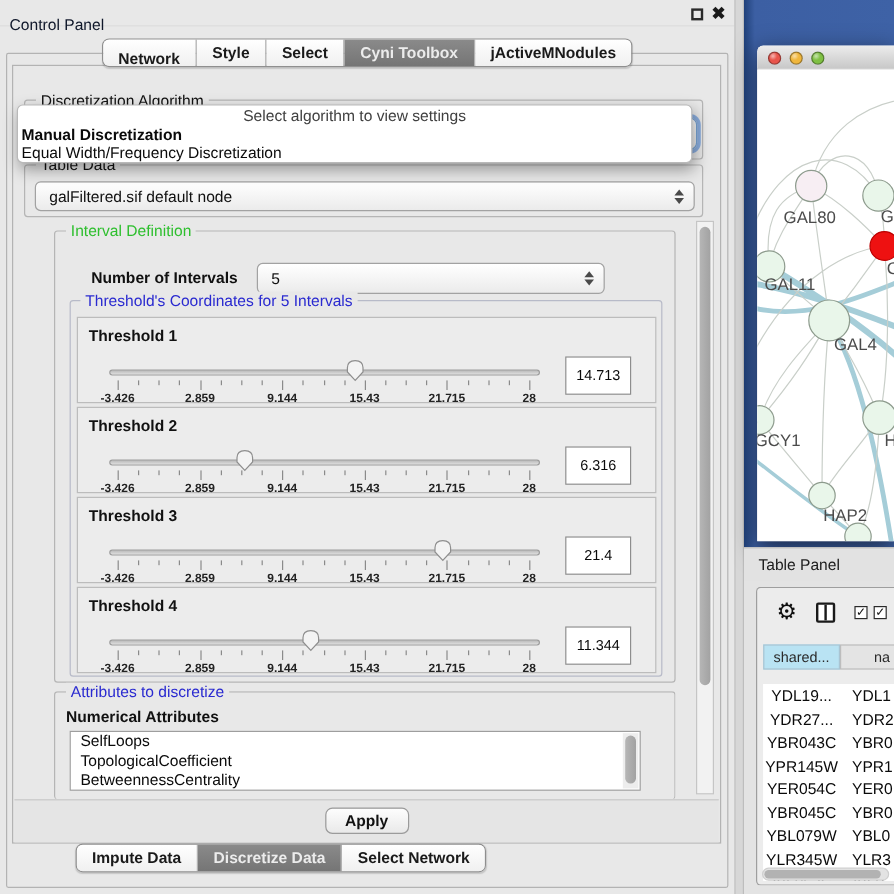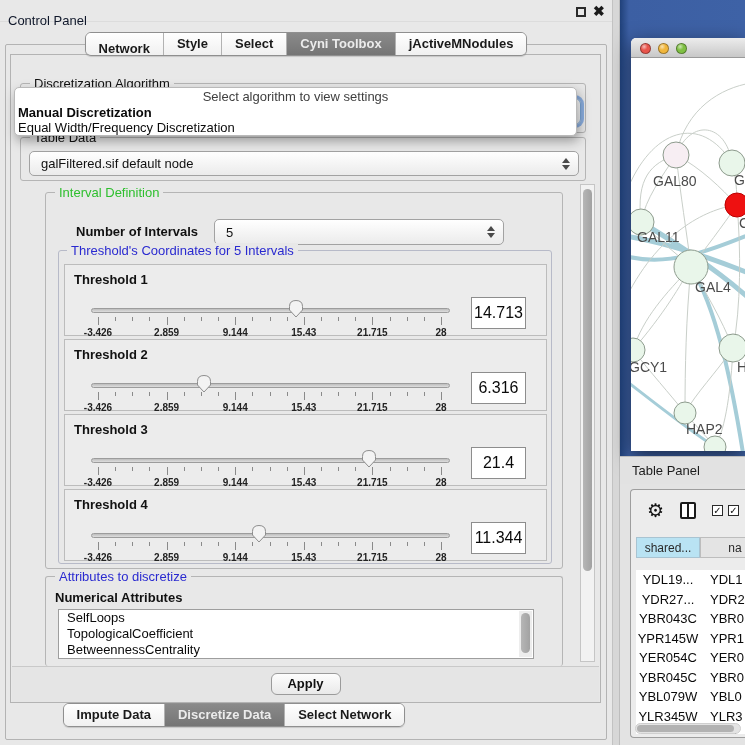--- a/index.html
+++ b/index.html
@@ -62,21 +62,21 @@
   #numint-combo { left:168px; top:26px; width:290px; height:26px; }
   #thr-group { position:absolute; left:12px; top:57px; width:494px; height:314px; border:1px solid #b7bac8; border-radius:3px; }
   #thr-group > .grouptitle { left:8px; }
 
   .thr-panel { position:absolute; left:5px; width:483px; height:72px; background:#ececec; border:1px solid #bcbcbc; }
   .thr-label { position:absolute; left:9px; top:7px; font-size:13px; font-weight:bold; color:#111; }
   .thr-track { position:absolute; left:26px; top:43px; width:359px; height:5px; border:1px solid #9c9c9c; border-radius:3px; background:linear-gradient(#bdbdbd,#dedede); }
   .thr-thumb { position:absolute; top:34px; width:16px; height:19px; }
   .tick { position:absolute; width:1px; background:#8a8a8a; }
   .ticklabel { position:absolute; transform:translateX(-50%); font-size:10px; font-weight:bold; color:#222; white-space:nowrap; }
-  .thr-value { position:absolute; left:406px; top:32px; width:55px; height:32px; background:#fff; border:1px solid #8d8d8d; font-size:16px; color:#0a0a0a; text-align:center; line-height:30px; }
+  .thr-value { position:absolute; left:406px; top:32px; width:55px; height:32px; background:#fff; border:1px solid #8d8d8d; font-size:12px; color:#0a0a0a; text-align:center; line-height:30px; }
 
   
   #attr-group { left:45px; top:576px; width:518px; height:90px; border-bottom:none; }
   #attr-heading { position:absolute; left:9px; top:13px; font-size:13px; font-weight:bold; color:#111; }
   #attr-list { position:absolute; left:12px; top:32px; width:476px; height:50px; background:#fff; border:1px solid #9e9e9e; overflow:hidden; }
   .attr-item { height:16px; line-height:16px; padding-left:8px; font-size:13px; color:#0a0a0a; white-space:nowrap; }
   #attr-vscroll { position:absolute; right:1px; top:1px; width:13px; height:46px; background:#ededed; }
   #attr-vscroll .vthumb { left:2px; top:2px; width:9px; height:40px; }
 
   

